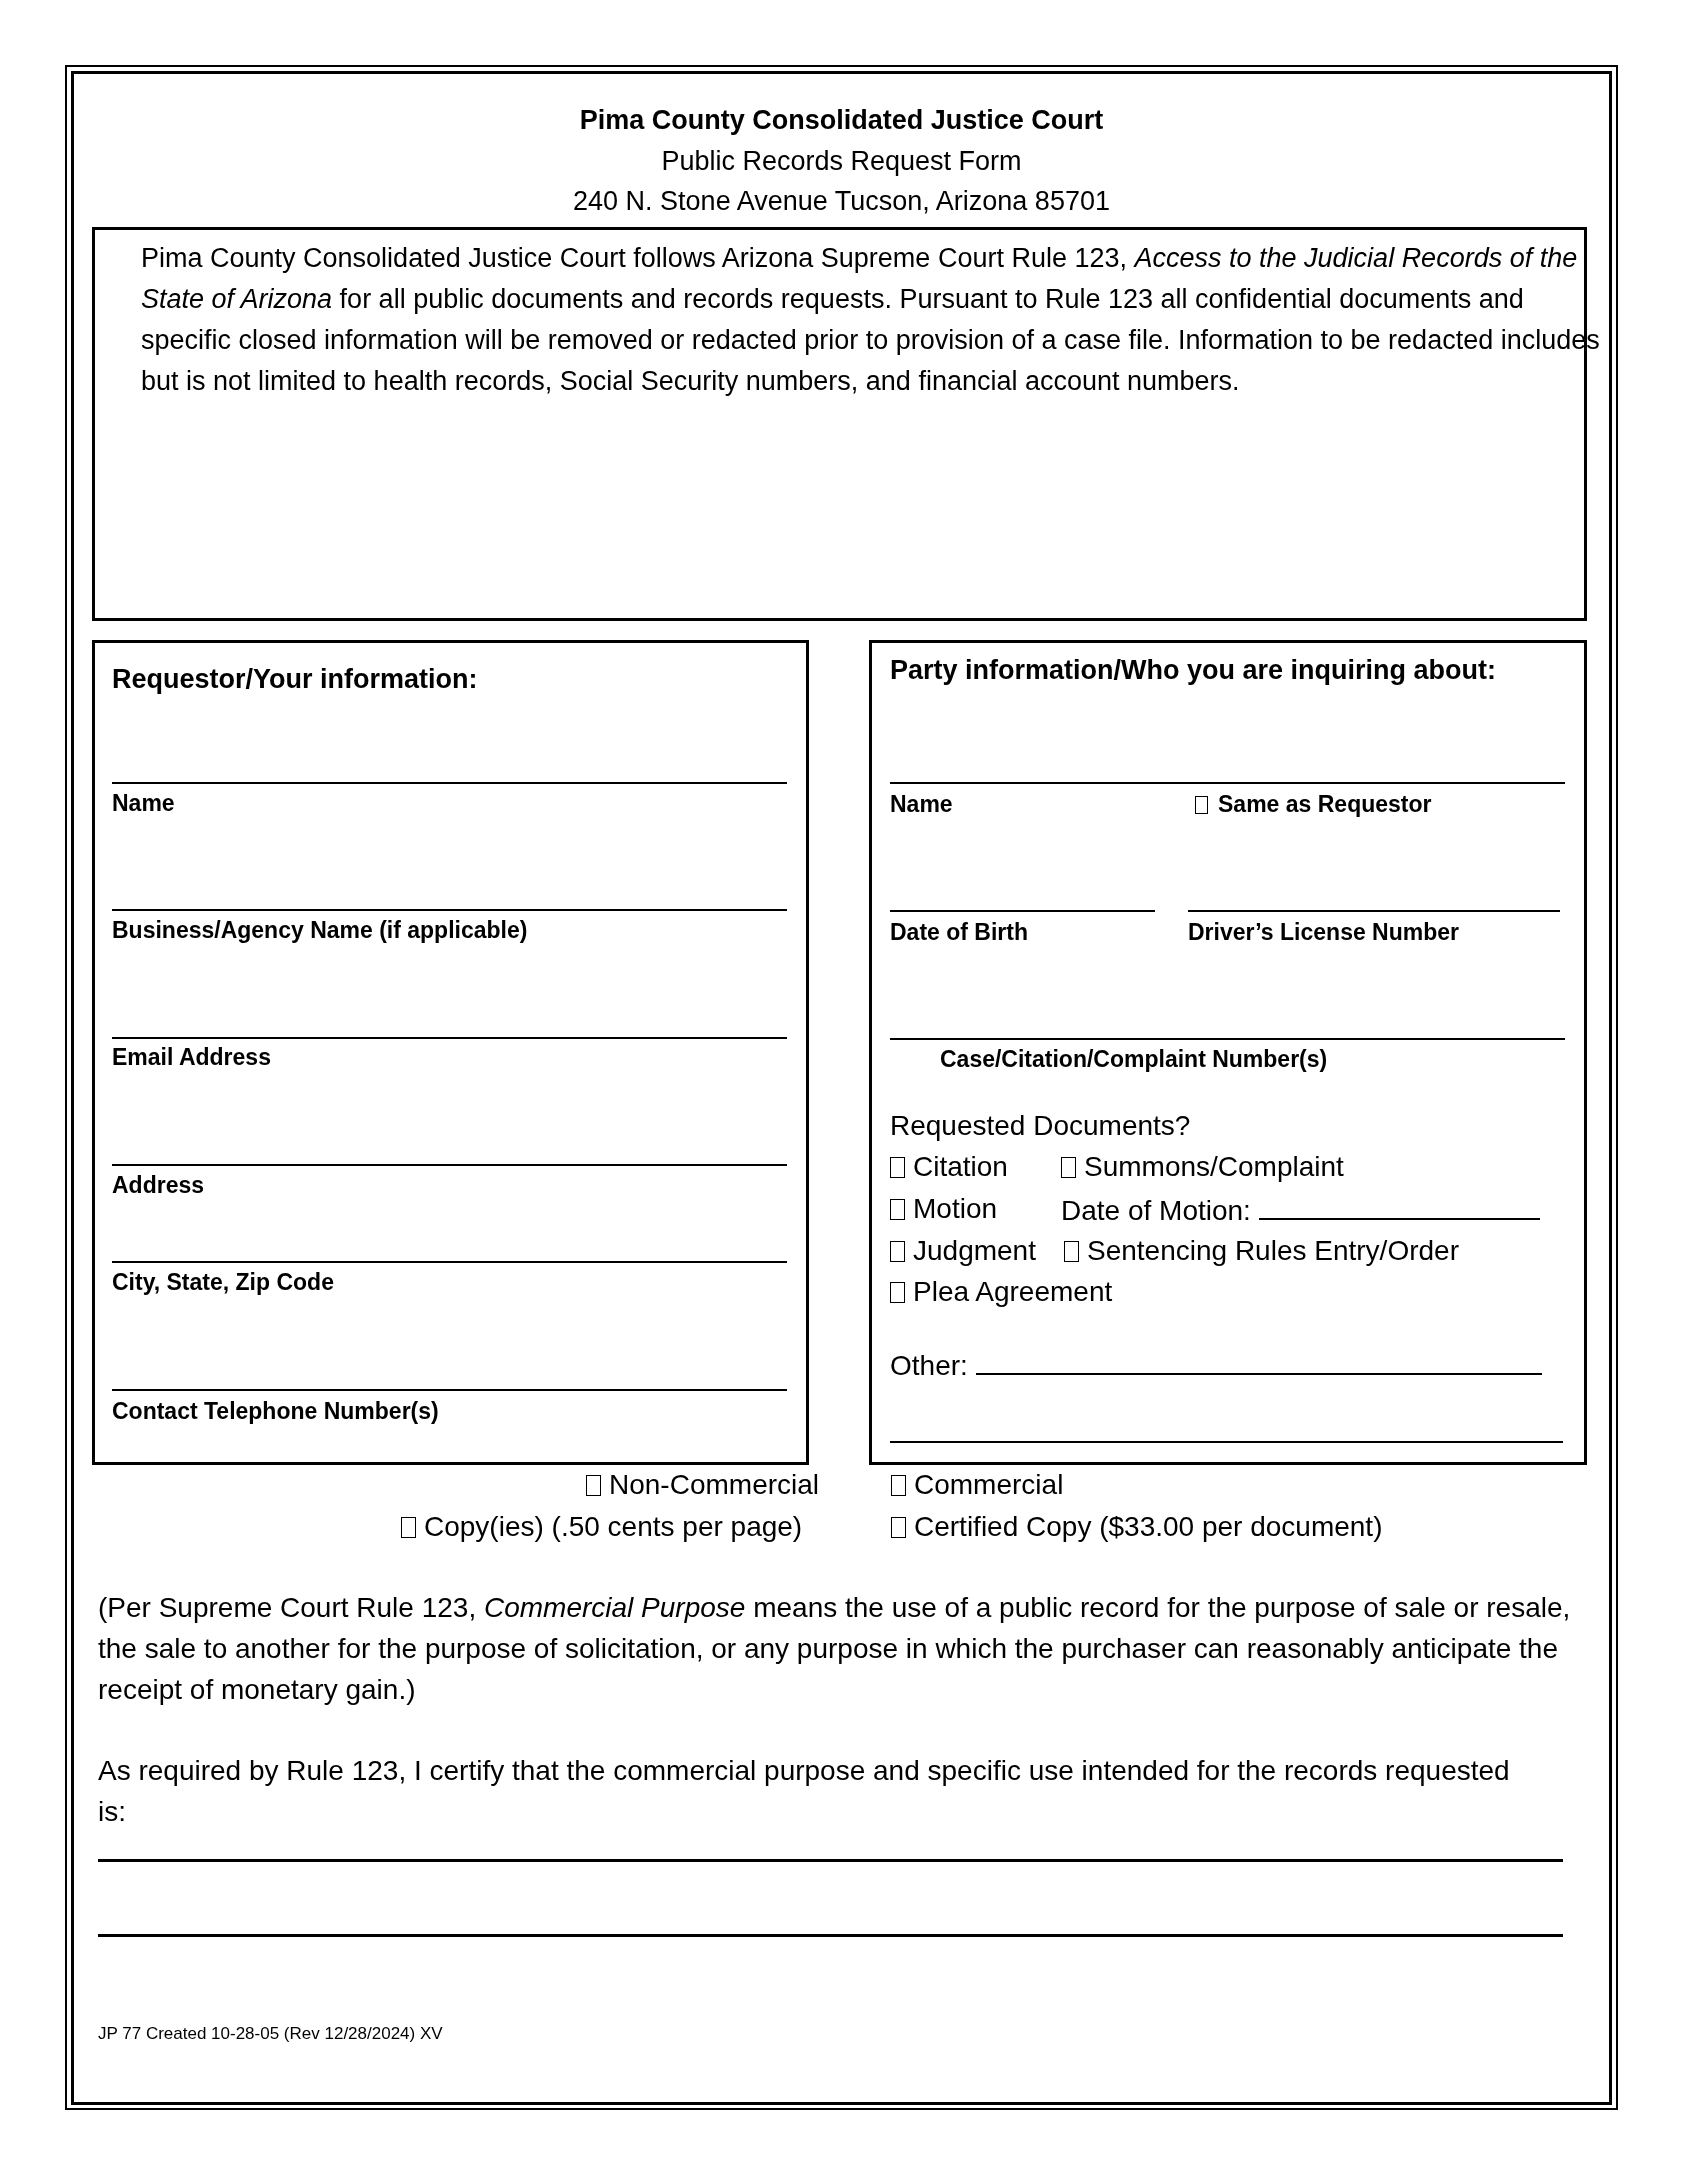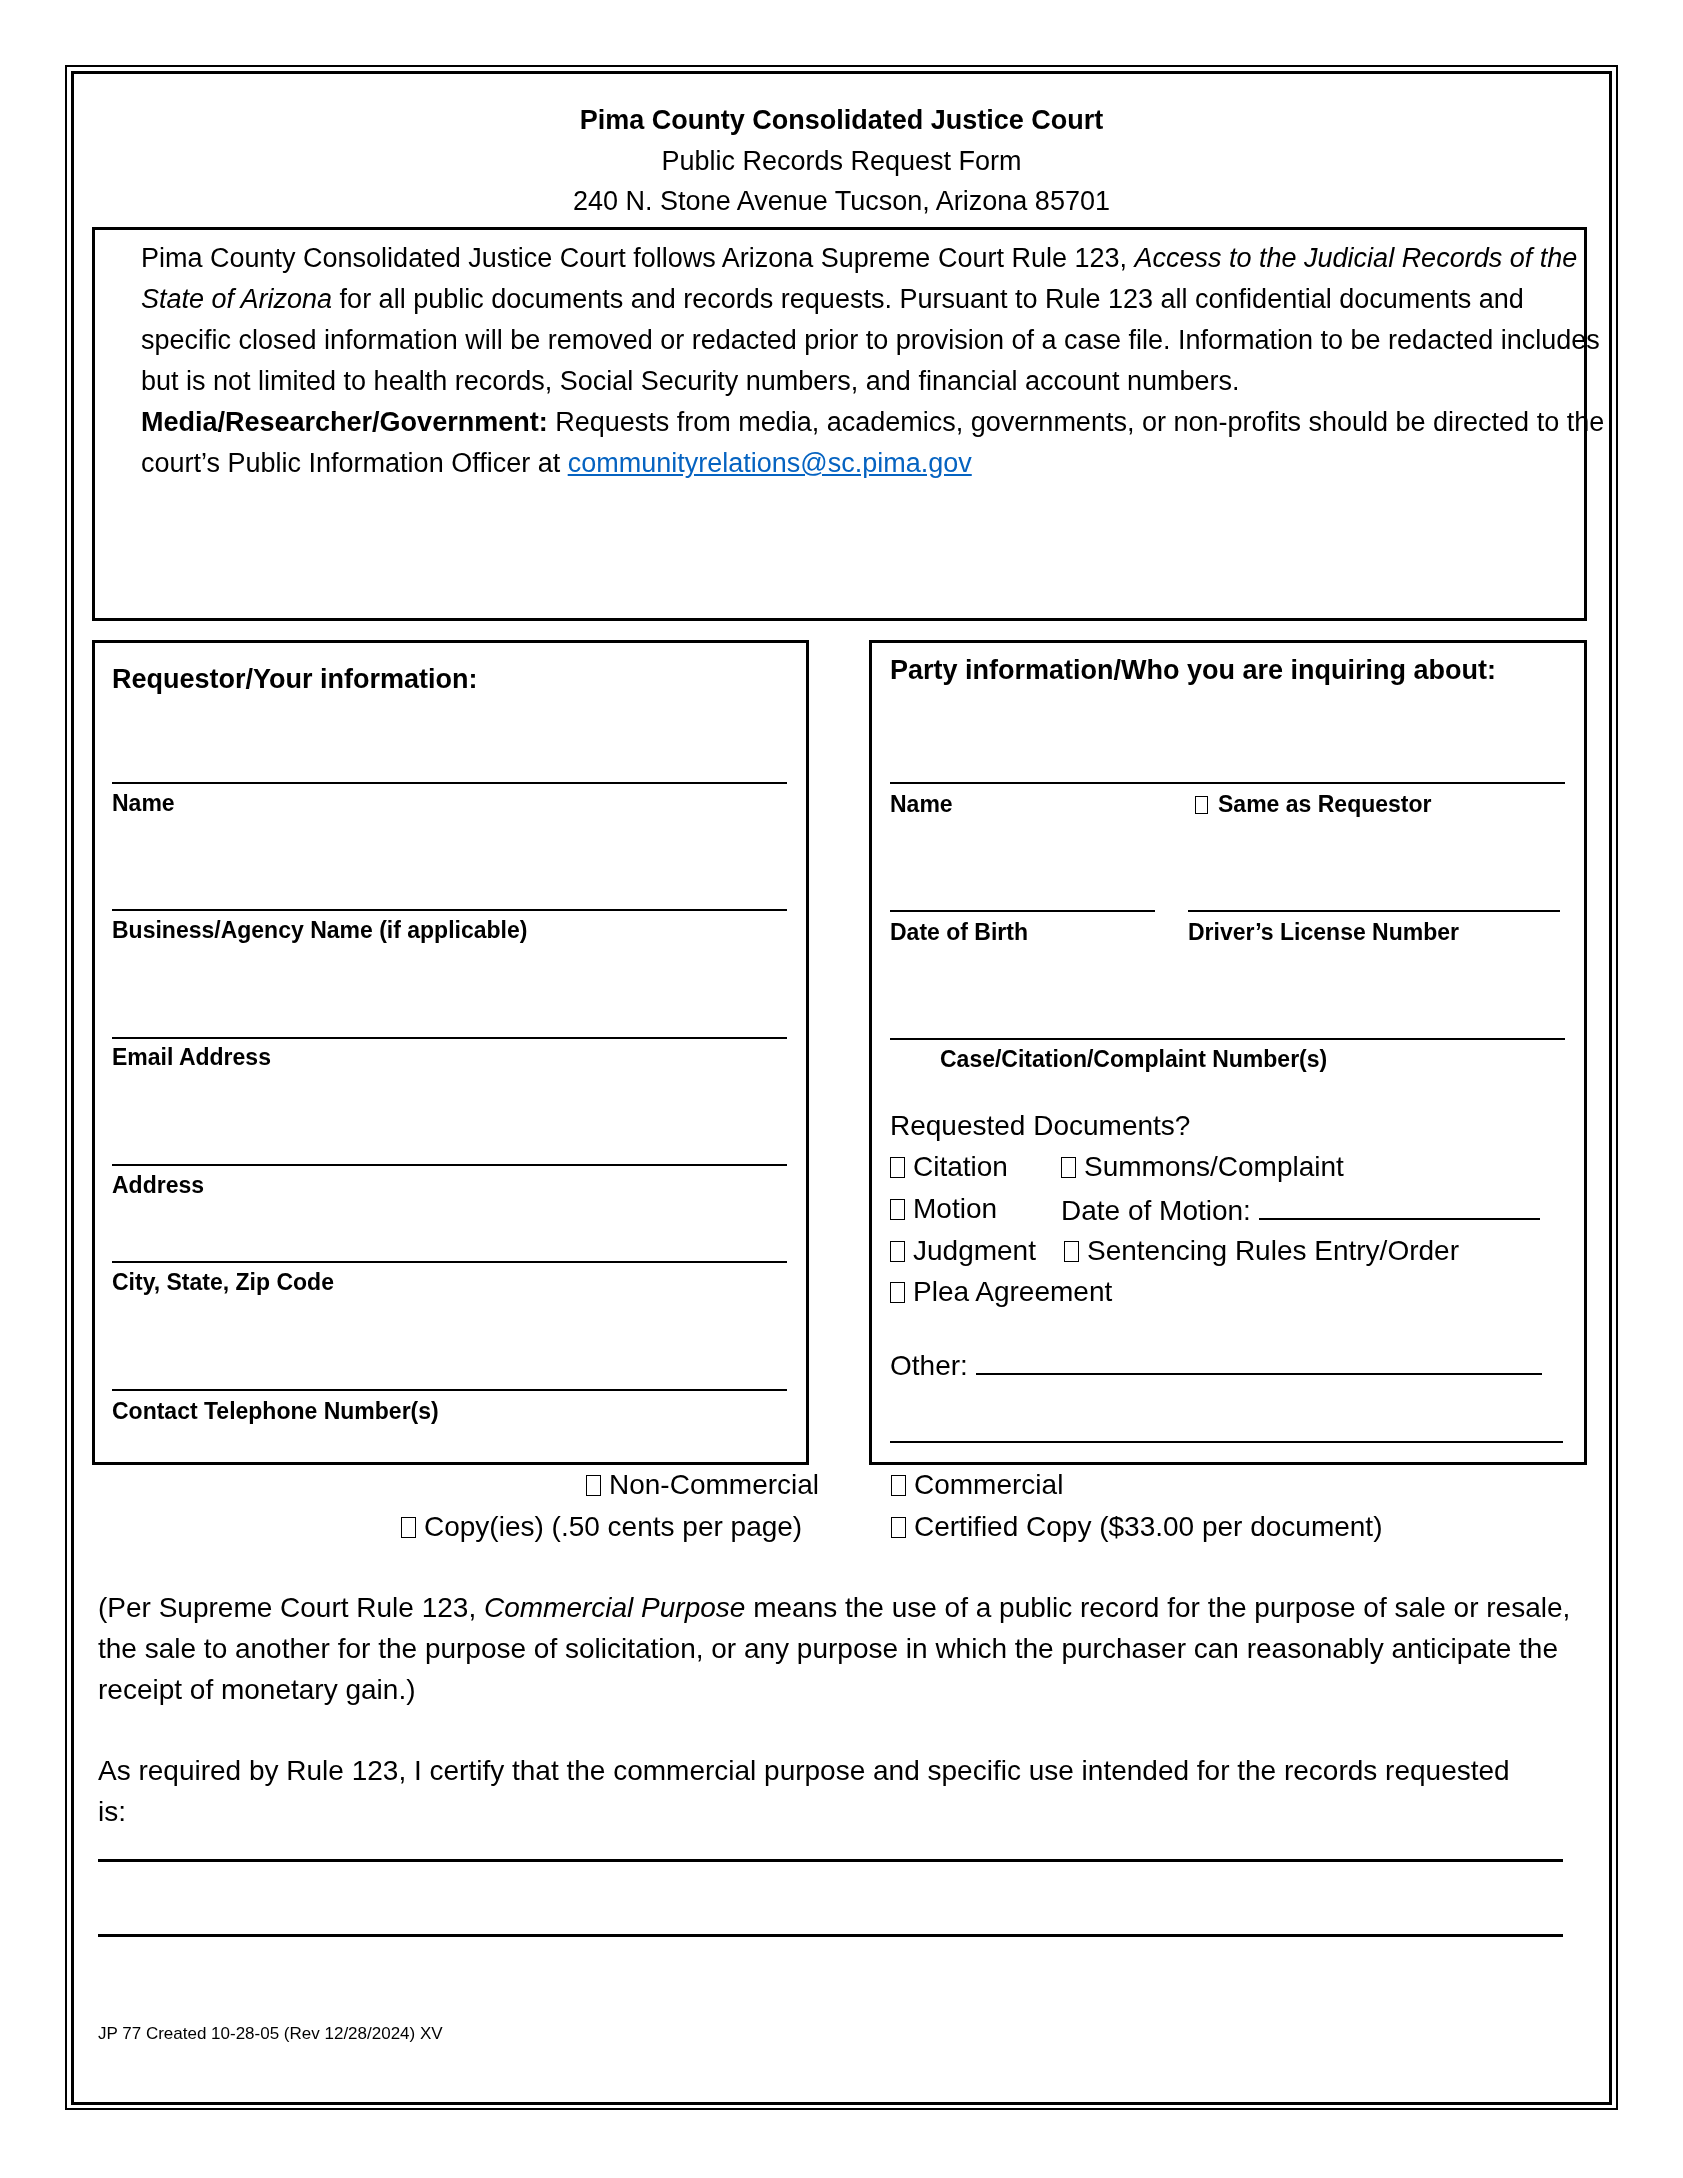--- a/index.html
+++ b/index.html
@@ -30,21 +30,20 @@
 <div class="page-border-outer"></div>
 <div class="page-border-inner"></div>
 
 <div class="title-line" style="top:103px;font-weight:bold;">Pima County Consolidated Justice Court</div>
 <div class="title-line" style="top:144px;">Public Records Request Form</div>
 <div class="title-line" style="top:184px;">240 N. Stone Avenue Tucson, Arizona 85701</div>
 
 <div class="box" style="left:92px; top:227px; width:1495px; height:394px;"></div>
 <div class="intro-text">
   <p><span>Pima County Consolidated Justice Court follows Arizona Supreme Court Rule 123, </span><i>Access to the Judicial Records of the State of Arizona</i><span> for all public documents and records requests. Pursuant to Rule 123 all confidential documents and specific closed information will be removed or redacted prior to provision of a case file. Information to be redacted includes but is not limited to health records, Social Security numbers, and financial account numbers.</span></p>
-  <p><b>Media/Researcher/Government:</b><span> Requests from media, academics, governments, or non-profits should be directed to the court’s Public Information Officer at </span><a href="#">communityrelations@sc.pima.gov</a></p>
 </div>
 
 <div class="box" style="left:92px; top:640px; width:717px; height:825px;"></div>
 <div class="section-heading" style="left:112px; top:662px;">Requestor/Your information:</div>
 
 <div class="field-line" style="left:112px; top:782px; width:675px;"></div>
 <div class="field-label" style="left:112px; top:789px;">Name</div>
 
 <div class="field-line" style="left:112px; top:909px; width:675px;"></div>
 <div class="field-label" style="left:112px; top:916px;">Business/Agency Name (if applicable)</div>

